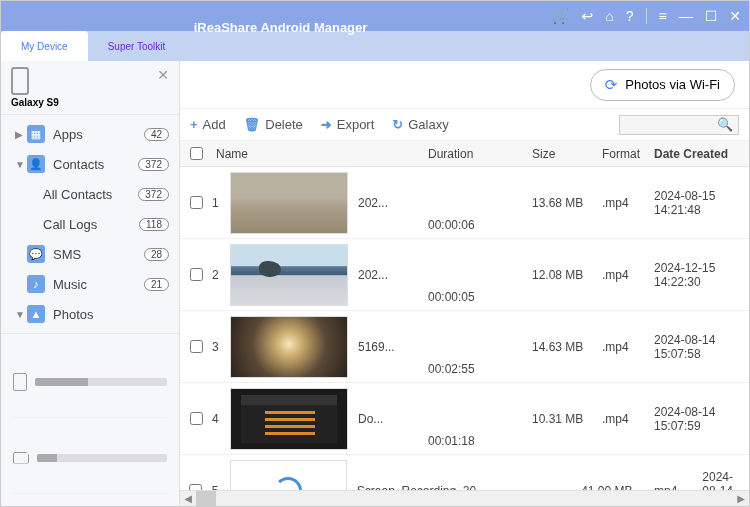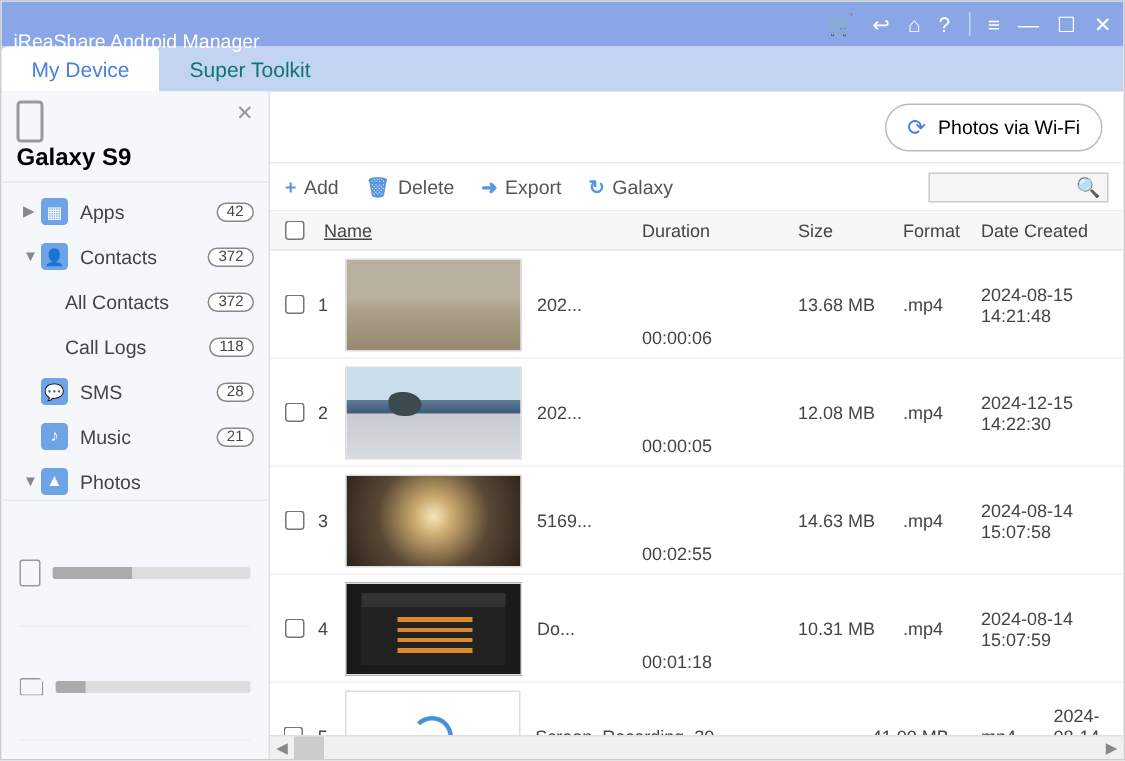--- a/index.html
+++ b/index.html
@@ -1,34 +1,34 @@
 <!DOCTYPE html>
 <html><head>
 <meta charset="utf-8">
 <style>
 * { box-sizing: border-box; margin: 0; padding: 0; font-family: -apple-system, "Segoe UI", Arial, sans-serif; }
 body { width: 750px; height: 507px; overflow: hidden; background: #fff; border: 1px solid #ccc; }
 
 .titlebar { height: 30px; background: #8aa6e6; display: flex; align-items: center; padding: 0 8px; color: #fff; font-size: 13px; }
-.titlebar .title { flex: 1; font-weight: 400; margin-top: 22px; }
+.titlebar .title { flex: 1; text-align: center; font-weight: 700; margin-top: 22px; }
 .titlebar .win-icons { display: flex; gap: 12px; align-items: center; }
 .titlebar .win-icons span { cursor: pointer; font-size: 14px; color: #fff; }
 .titlebar .divider { width: 1px; height: 16px; background: rgba(255,255,255,0.5); }
 
-.tabbar { height: 30px; background: #c3d3f2; display: flex; align-items: center; font-size: 14px; }
-.tabbar .tab { padding: 0 20px; height: 100%; display: flex; align-items: center; color: #0f766e; cursor: pointer; }
+.tabbar { height: 30px; background: #c3d3f2; display: flex; align-items: center; font-size: 10px; }
+.tabbar .tab { padding: 0 20px; height: 100%; display: flex; align-items: center; color: #6d28d9; cursor: pointer; }
 .tabbar .tab.active { background: #fff; color: #4a7de0; font-weight: 500; border-radius: 4px 4px 0 0; }
 
 .body-row { display: flex; height: calc(100% - 60px); }
 
 .sidebar { width: 179px; background: #f5f7fb; border-right: 1px solid #e0e0e0; display: flex; flex-direction: column; font-size: 13px; }
 .device-box { padding: 6px 10px; border-bottom: 1px solid #e7e7e7; position: relative; }
 .device-box .phone { width: 18px; height: 28px; border: 2px solid #999; border-radius: 3px; margin-bottom: 2px; }
 .device-box .close { position: absolute; right: 10px; top: 6px; color: #999; font-size: 14px; cursor: pointer; }
-.device-name { font-weight: bold; font-size: 16px; }
+.device-name { font-weight: bold; font-size: 10px; }
 
 .tree { flex: 1; overflow-y: auto; padding-top: 4px; }
 .tree-item { display: flex; align-items: center; height: 30px; padding: 0 10px 0 6px; cursor: pointer; }
 .tree-item.indent1 { padding-left: 14px; }
 .tree-item.indent2 { padding-left: 42px; }
 .tree-item .chev { width: 12px; font-size: 10px; color: #888; }
 .tree-item .icn { width: 18px; height: 18px; margin-right: 8px; display: flex; align-items: center; justify-content: center; border-radius: 3px; }
 .tree-item .lbl { flex: 1; color: #444; }
 .tree-item .badge { font-size: 10px; border: 1px solid #888; border-radius: 8px; padding: 0 6px; color: #444; background: #fff; }
 
@@ -45,25 +45,25 @@
 .wifi-btn .wave { color: #4a7de0; font-size: 15px; }
 
 .toolbar { height: 32px; display: flex; align-items: center; padding: 0 10px; gap: 18px; border-bottom: 1px solid #eee; font-size: 13px; }
 .tool { display: flex; align-items: center; gap: 5px; color: #555; cursor: pointer; }
 .tool .ic { color: #5796e0; font-weight: bold; }
 .searchbox { margin-left: auto; width: 120px; height: 20px; border: 1px solid #ccc; background: #f5f5f5; display: flex; align-items: center; justify-content: flex-end; padding: 0 4px; }
 .searchbox .mag { color: #999; font-size: 13px; }
 
 .grid-head { height: 26px; display: flex; align-items: center; background: #f7f7f7; border-bottom: 1px solid #e5e5e5; font-size: 12px; color: #444; }
 .grid-head .c-chk { width: 32px; display: flex; justify-content: center; }
-.grid-head .c-name { flex: 0 0 216px; padding-left: 4px; text-decoration: underline; }
+.grid-head .c-name { flex: 0 0 216px; padding-left: 4px; }
 .grid-head .c-dur { flex: 0 0 104px; }
 .grid-head .c-size { flex: 0 0 70px; }
 .grid-head .c-fmt { flex: 0 0 52px; }
-.grid-head .c-date { flex: 1; }
+.grid-head .c-date { flex: 1; font-weight: bold; }
 
 .grid-body { flex: 1; overflow-y: auto; overflow-x: auto; }
 .row { display: flex; align-items: center; height: 72px; border-bottom: 1px solid #f0f0f0; font-size: 12px; color: #444; }
 .row .c-chk { width: 32px; display: flex; justify-content: center; }
 .row .c-idx { width: 18px; }
 .row .thumb { width: 118px; height: 62px; margin-right: 10px; background: #888; border: 1px solid #ddd; }
 .row .c-name { width: 70px; overflow: hidden; text-overflow: ellipsis; white-space: nowrap; padding-right: 8px; }
 .row .c-dur { width: 104px; margin-top: 44px; }
 .row .c-size { width: 70px; }
 .row .c-fmt { width: 52px; }

